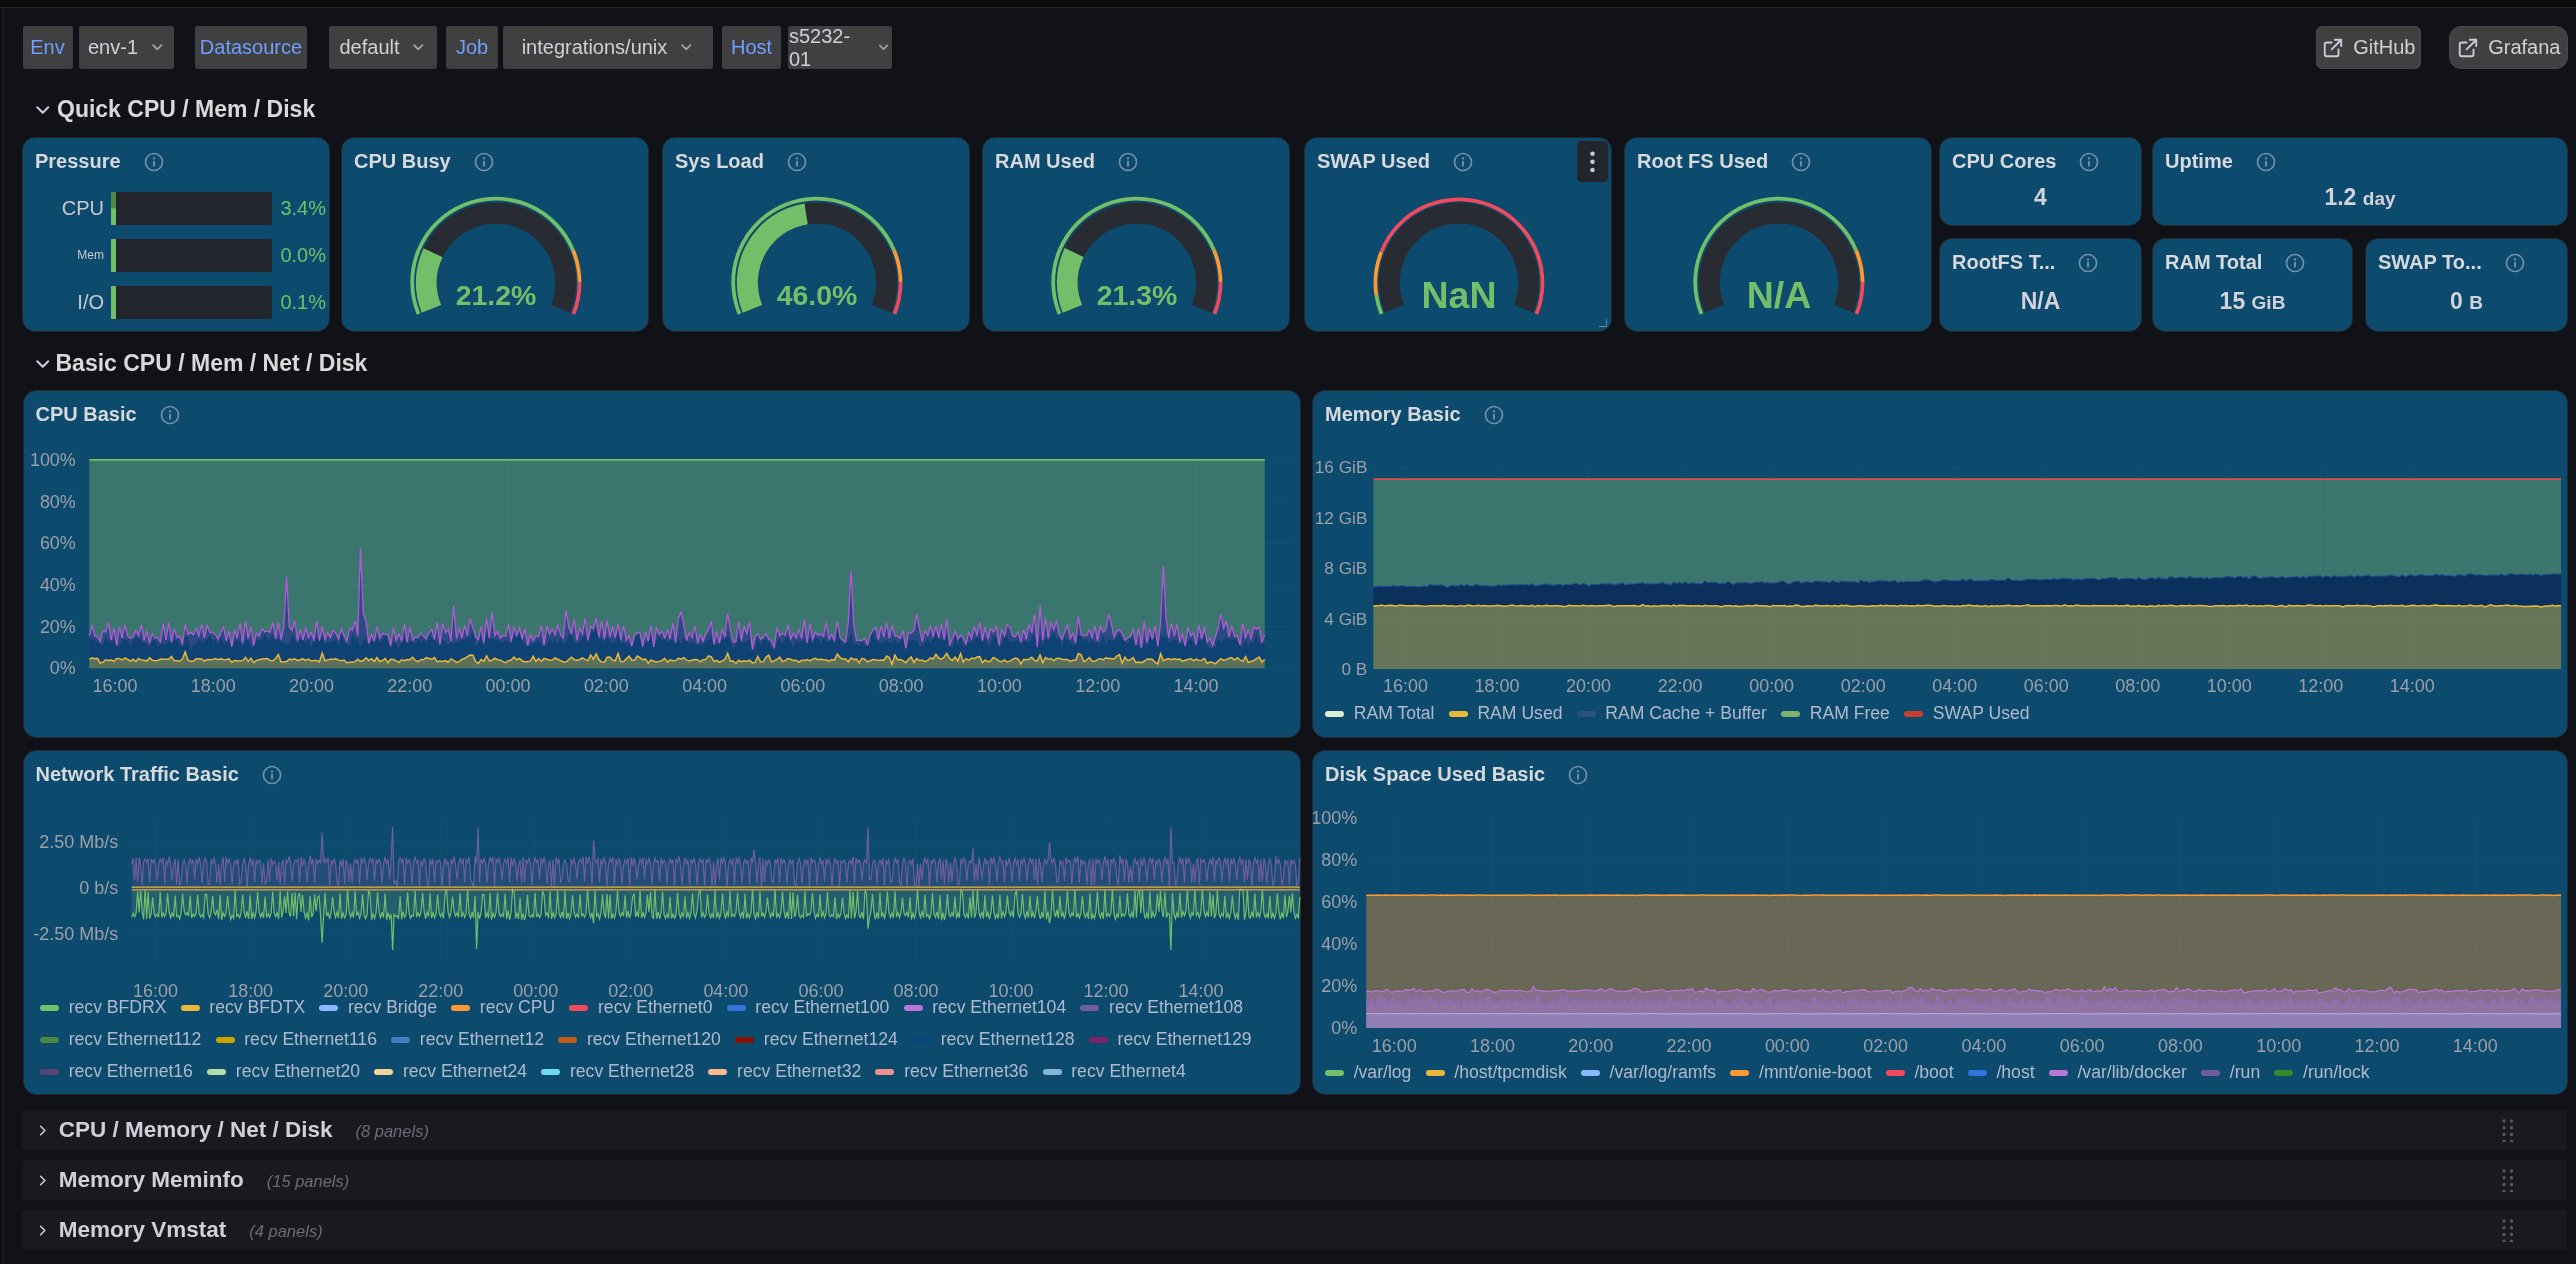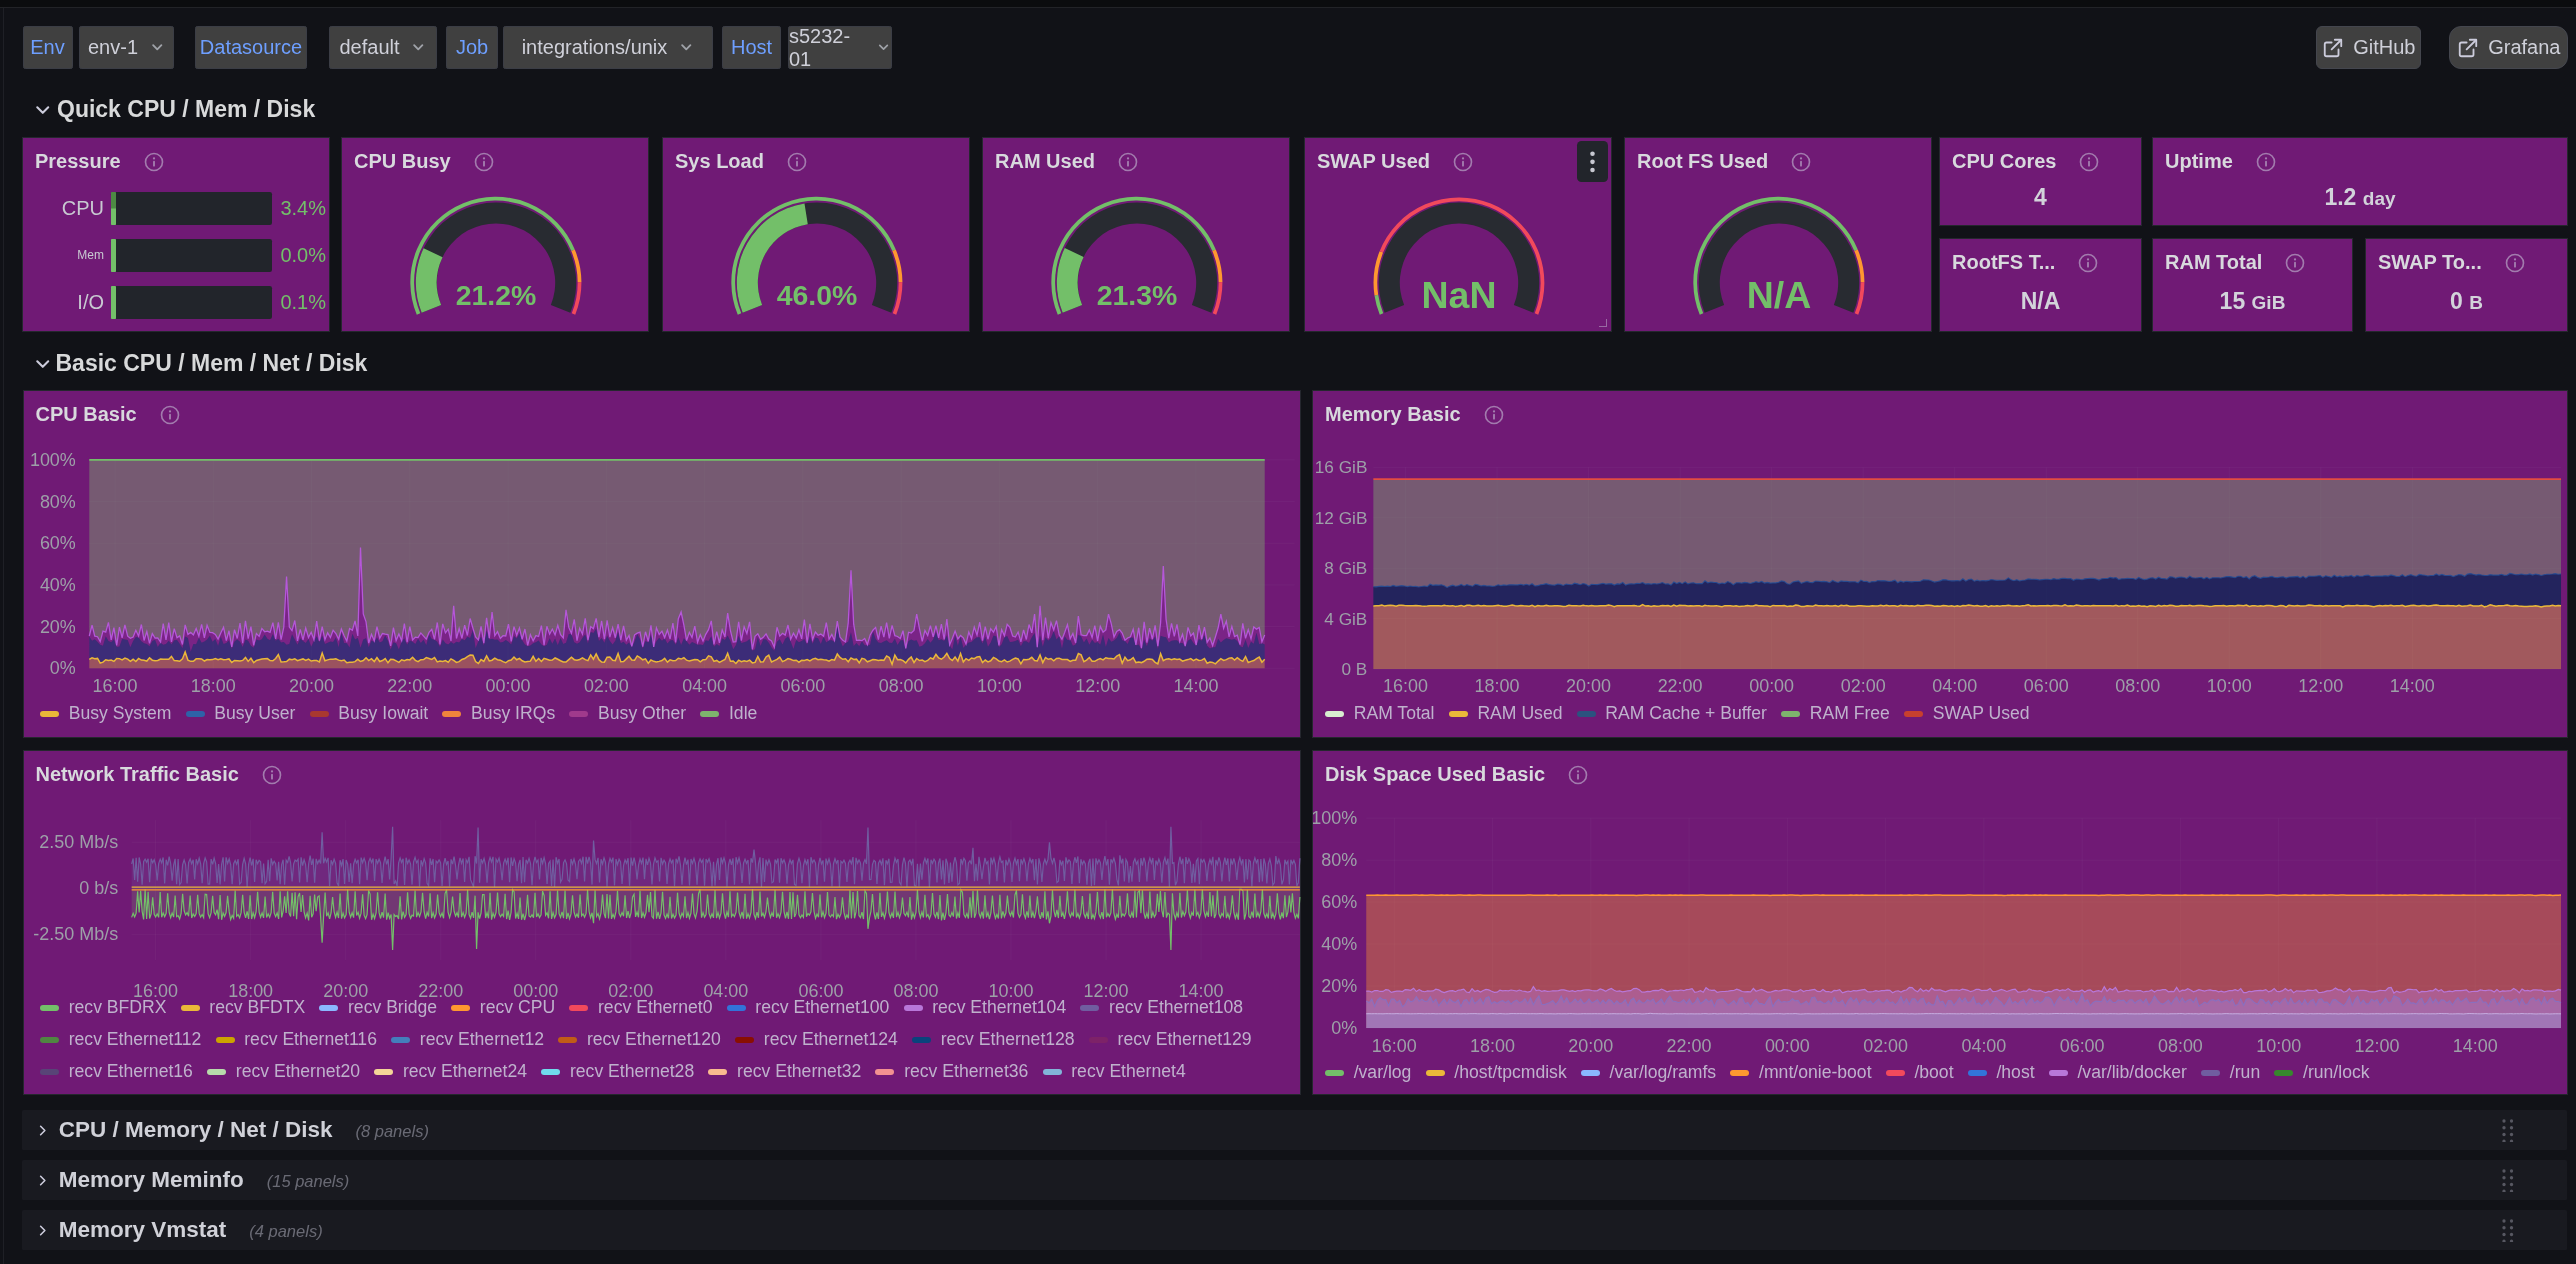--- a/index.html
+++ b/index.html
@@ -1,17 +1,17 @@
 <!DOCTYPE html>
 <html style="font-size:12px"><head><meta charset="utf-8"><style>
 *{margin:0;padding:0;box-sizing:border-box}
 html,body{width:2576px;height:1264px;overflow:hidden;background:#111217;
  font-family:"Liberation Sans",sans-serif;color:#CCCCDC;-webkit-font-smoothing:antialiased}
 .abs{position:absolute}
-.panel{position:absolute;background:#701a75;border:0.7px solid #25272E;border-radius:0}
+.panel{position:absolute;background:#0c4a6e;border:0.7px solid #25272E;border-radius:13px}
 .ptitle{position:absolute;top:9.7px;left:12px;display:flex;align-items:center;height:28.5px;
  font-size:20px;font-weight:600;color:#D8D9DD;white-space:nowrap}
 .chip{position:absolute;top:26px;height:43px;border:0.7px solid #3B3D45;border-radius:2.2px;
  background:#404040;display:flex;align-items:center;justify-content:center;font-size:20px}
 .chip.lbl{color:#6E9FFF;font-weight:500}
 .chip.val{color:#CFD0D9;font-weight:500}
 .sechdr{position:absolute;display:flex;align-items:center;font-size:23px;font-weight:600;color:#D8D9DA}
 .rowbar{position:absolute;left:22px;width:2545px;height:40px;background:#191A20;border-radius:1.5px;
  display:flex;align-items:center}
 .rowbar .t{font-size:22.5px;font-weight:600;color:#D0D1D8;margin-left:9px}
@@ -244,28 +244,20 @@
       <text x="514.7" y="394" text-anchor="middle" dominant-baseline="central" font-size="24" fill="#9DA0A8">22:00</text>
       <text x="646.0" y="394" text-anchor="middle" dominant-baseline="central" font-size="24" fill="#9DA0A8">00:00</text>
       <text x="777.3" y="394" text-anchor="middle" dominant-baseline="central" font-size="24" fill="#9DA0A8">02:00</text>
       <text x="908.6" y="394" text-anchor="middle" dominant-baseline="central" font-size="24" fill="#9DA0A8">04:00</text>
       <text x="1039.9" y="394" text-anchor="middle" dominant-baseline="central" font-size="24" fill="#9DA0A8">06:00</text>
       <text x="1171.2" y="394" text-anchor="middle" dominant-baseline="central" font-size="24" fill="#9DA0A8">08:00</text>
       <text x="1302.5" y="394" text-anchor="middle" dominant-baseline="central" font-size="24" fill="#9DA0A8">10:00</text>
       <text x="1433.8" y="394" text-anchor="middle" dominant-baseline="central" font-size="24" fill="#9DA0A8">12:00</text>
       <text x="1565.1" y="394" text-anchor="middle" dominant-baseline="central" font-size="24" fill="#9DA0A8">14:00</text>
     </svg>
-    <div class="leg" style="left:16.5px;top:312px">
-      <span class="it"><span class="d" style="background:#EAB839"></span>Busy System</span>
-      <span class="it"><span class="d" style="background:#2E62A8"></span>Busy User</span>
-      <span class="it"><span class="d" style="background:#A93830"></span>Busy Iowait</span>
-      <span class="it"><span class="d" style="background:#EF843C"></span>Busy IRQs</span>
-      <span class="it"><span class="d" style="background:#A03A8C"></span>Busy Other</span>
-      <span class="it"><span class="d" style="background:#7EB26D"></span>Idle</span>
-    </div>
   </div>
 <div class="panel" style="left:1312px;top:390px;width:1256px;height:348px">
     <div class="ptitle">Memory Basic<svg style="margin-left:23px" width="20" height="20" viewBox="0 0 16 16" fill="none">
         <circle cx="8" cy="8" r="6.8" stroke="rgba(204,204,220,0.55)" stroke-width="1.3"></circle>
         <circle cx="8" cy="5.1" r="0.9" fill="rgba(204,204,220,0.55)"></circle>
         <rect x="7.25" y="7" width="1.5" height="4.6" rx="0.7" fill="rgba(204,204,220,0.55)"></rect>
       </svg></div>
     <svg class="abs" style="left:0;top:0" width="1256" height="348" viewBox="0 0 1677 465">
       <line x1="80" y1="371.6" x2="1667" y2="371.6" stroke="rgba(204,204,220,0.07)" stroke-width="1"></line>
       <line x1="80" y1="304.2" x2="1667" y2="304.2" stroke="rgba(204,204,220,0.07)" stroke-width="1"></line>

